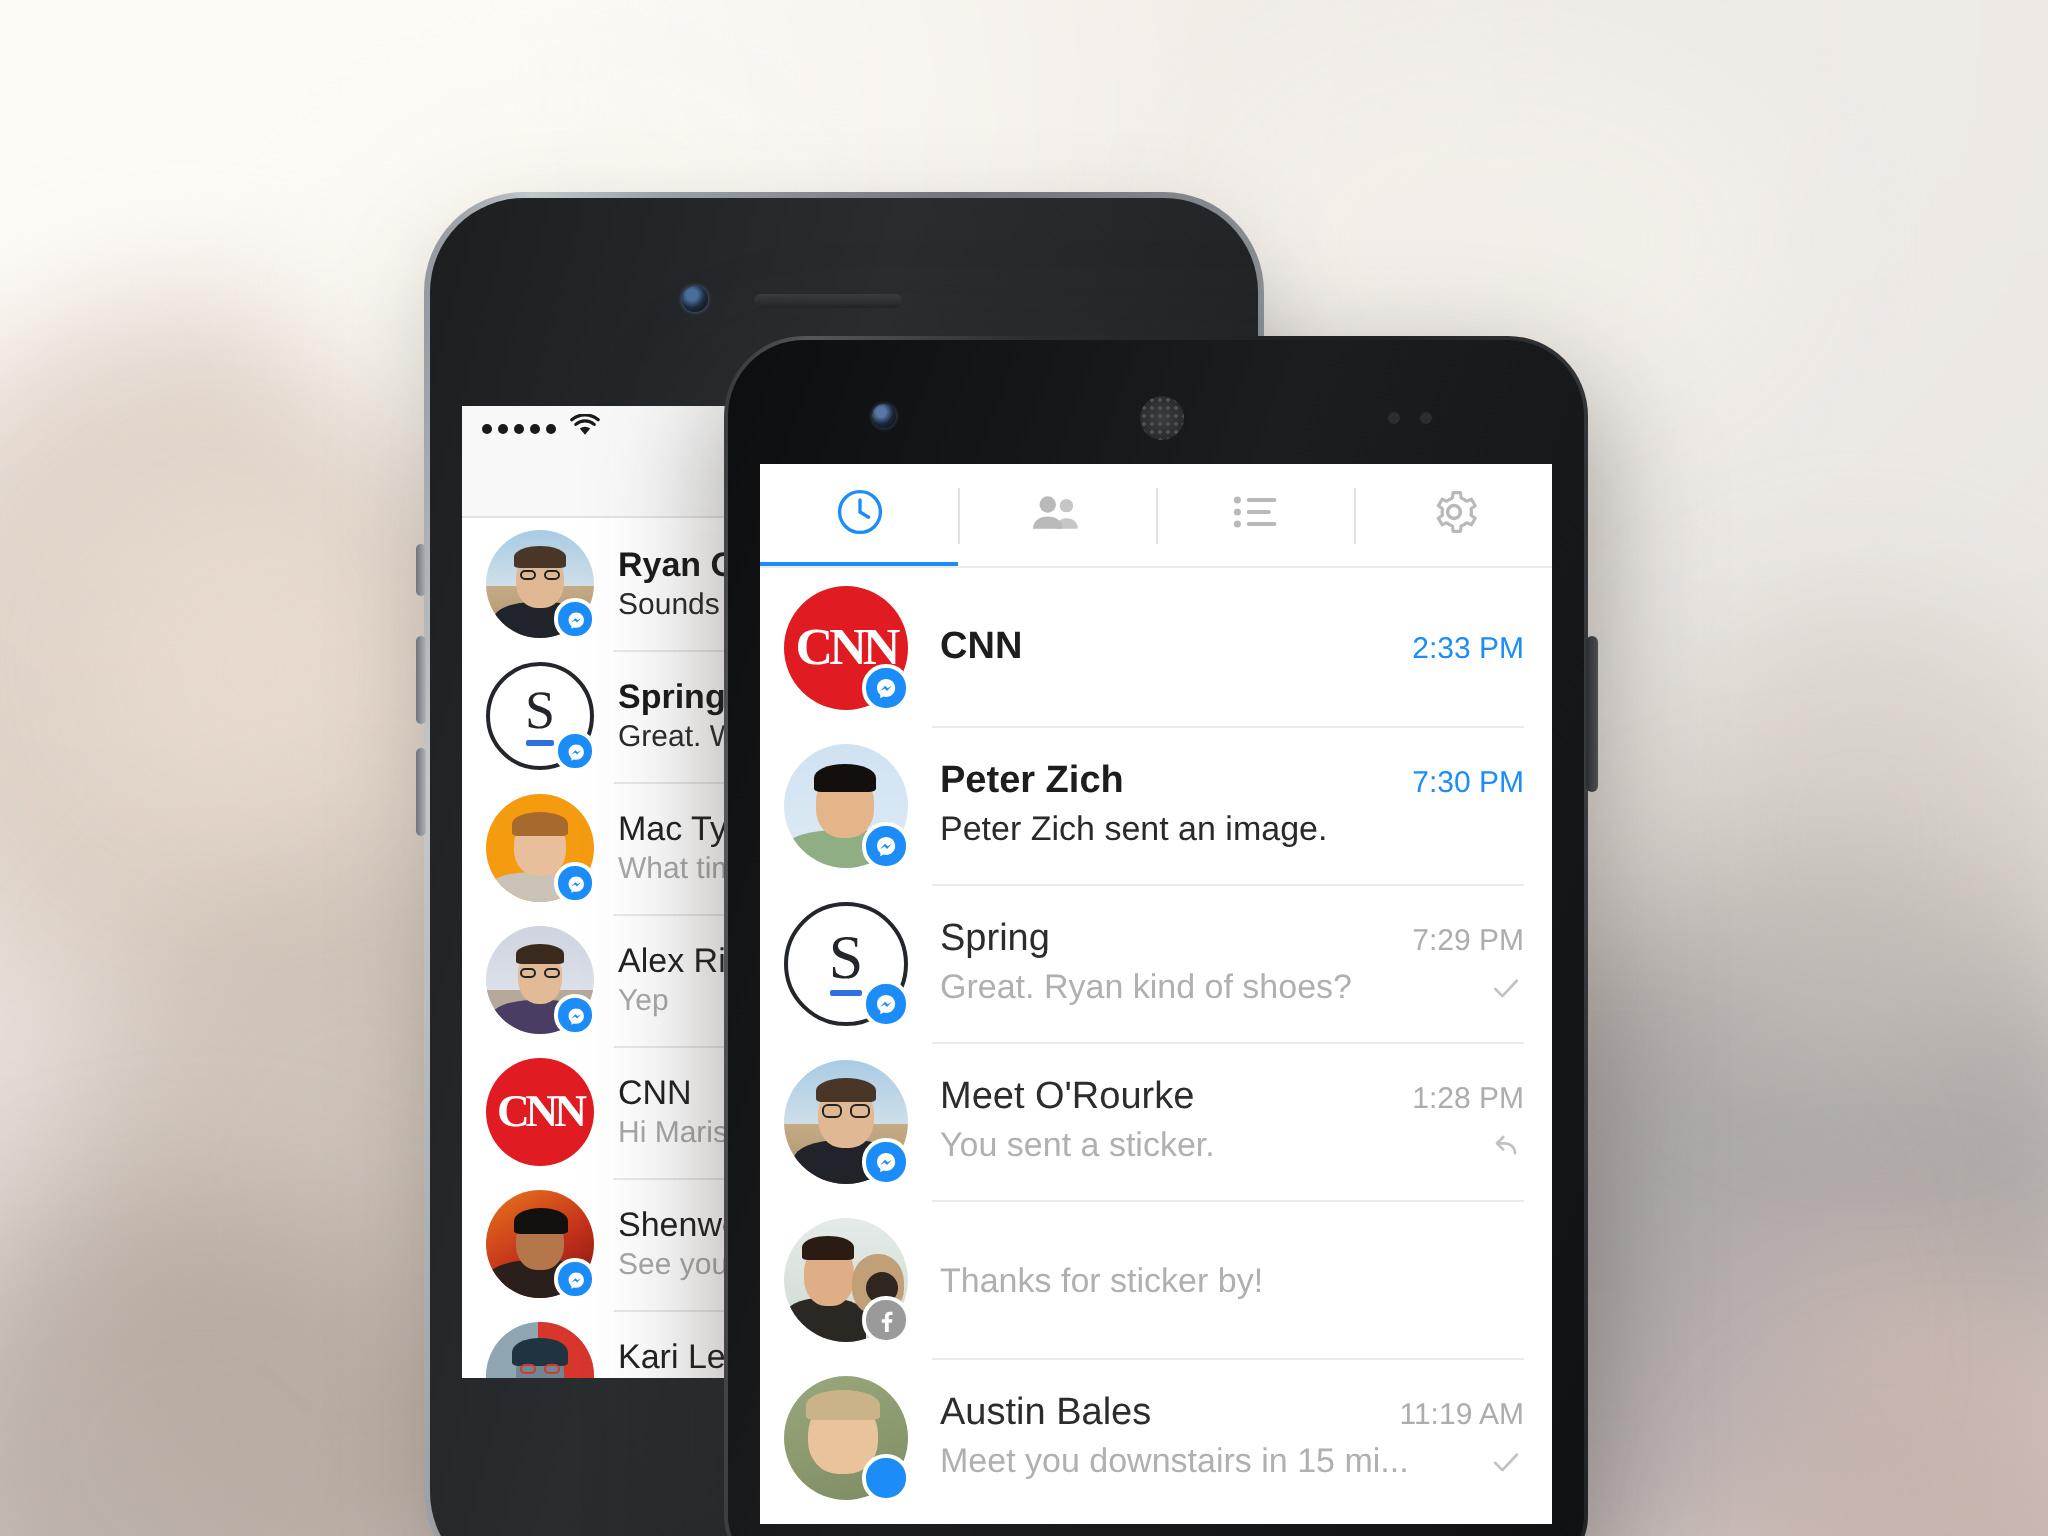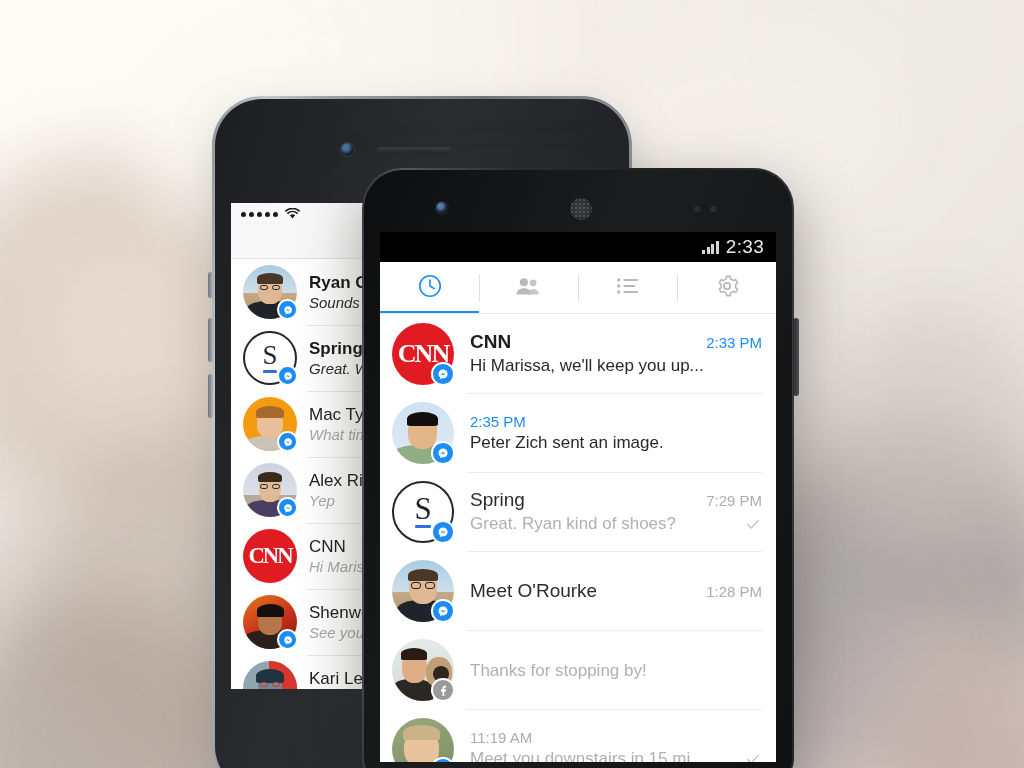--- a/index.html
+++ b/index.html
@@ -86,21 +86,21 @@
 
   .ip-list { background:#fff; }
   .ip-row { display:flex; align-items:center; height:66px; padding-left:12px; position:relative; }
   .ip-row + .ip-row::before {
     content:""; position:absolute; left:76px; right:0; top:0; height:1px; background:#e8e8e8;
   }
   .ip-av { position:relative; width:54px; height:54px; flex:none; margin-right:12px; }
   .ip-txt { min-width:0; }
   .ip-name { font-size:17px; font-weight:bold; color:#1a1a1a; white-space:nowrap; line-height:1.25; }
   .ip-name.read { font-weight:normal; color:#222; }
-  .ip-prev { font-size:15px; color:#2b2b2b; white-space:nowrap; line-height:1.3;font-style:italic; }
+  .ip-prev { font-size:15px; color:#2b2b2b; white-space:nowrap; line-height:1.3; }
   .ip-prev.read { color:#a8a8a8; }
   .ip-scrollbar {
     position:absolute; right:2px; top:112px; width:4px; height:180px;
     background:#b9b9b9; border-radius:2px;
   }
 
   
   #android { left:362px; top:168px; width:432px; height:620px; z-index:6; }
   .an-shadow {
     position:absolute; left:-4px; right:-4px; top:20px; bottom:-28px;
@@ -396,29 +396,20 @@
   <div class="an-shadow"></div>
   <div class="an-frame">
     <div class="an-body">
       <div class="an-top">
         <div class="an-cam"></div>
         <div class="an-grille"></div>
         <div class="an-dot1"></div>
         <div class="an-dot2"></div>
       </div>
       <div class="an-screen">
-        <div class="an-status">
-          <span class="an-bars">
-            <i style="height:4px"></i>
-              <i style="height:7px"></i>
-              <i style="height:10px"></i>
-              <i style="height:13px"></i>
-          </span>
-          <span class="an-clock">2:33</span>
-        </div>
         <div class="an-tabs" id="an-tabs">
             <div class="an-tab active">
               <span><svg viewBox="0 0 28 28" width="26" height="26">
                   <circle cx="14" cy="14" r="11" fill="none" stroke="#1c8cf8" stroke-width="1.8"></circle>
                   <path d="M14 7.5V14l4.6 2.8" stroke="#1c8cf8" stroke-width="1.8" fill="none" stroke-linecap="round"></path>
                 </svg></span>
             </div>
             <div class="an-tab">
               <span><svg viewBox="0 0 30 24" width="28" height="24">
                   <circle cx="9.5" cy="8" r="4.4" fill="#b9b9b9"></circle>
@@ -454,43 +445,40 @@
     <svg viewBox="0 0 24 24">
                     <path fill="#fff" d="M12 3C6.9 3 3 6.8 3 11.8c0 2.8 1.3 5.3 3.3 6.9v3.4l3.1-1.7c.8.2 1.7.3 2.6.3 5.1 0 9-3.8 9-8.8S17.1 3 12 3zm.9 11.8-2.3-2.5-4.5 2.5 4.9-5.2 2.4 2.5 4.4-2.5z"></path>
                   </svg>
                 </span>
      </div>
      <div class="an-mid">
        <div class="an-line">
          <span class="an-name">CNN</span>
          <span class="an-time">2:33 PM</span>
        </div>
-       <div class="an-line2">
-         <span class="an-prev">Hi Marissa, we'll keep you up...</span>
-         <span class="an-ind"></span>
-       </div>
      </div>
             </div>
             <div class="an-row">
               <div class="an-av">
        <div class="av-img">
         <div style="position:absolute;inset:0;background:linear-gradient(180deg,#cfe2f2,#dfeaf4)"></div>
         <div class="torso" style="left:2%;right:2%;bottom:0;height:30%;background:#8fae84"></div>
         <div class="head" style="left:26%;width:46%;top:24%;height:52%;background:#e5b58a"></div>
         <div class="hair" style="left:24%;width:50%;top:17%;height:22%;background:#120f0d"></div>
       </div>
                 <span class="badge">
     <svg viewBox="0 0 24 24">
                     <path fill="#fff" d="M12 3C6.9 3 3 6.8 3 11.8c0 2.8 1.3 5.3 3.3 6.9v3.4l3.1-1.7c.8.2 1.7.3 2.6.3 5.1 0 9-3.8 9-8.8S17.1 3 12 3zm.9 11.8-2.3-2.5-4.5 2.5 4.9-5.2 2.4 2.5 4.4-2.5z"></path>
                   </svg>
                 </span>
      </div>
      <div class="an-mid">
        <div class="an-line">
-         <span class="an-time">2:35 PM</span>
+         <span class="an-name">Peter Zich</span>
+         <span class="an-time">7:30 PM</span>
        </div>
        <div class="an-line2">
          <span class="an-prev">Peter Zich sent an image.</span>
          <span class="an-ind"></span>
        </div>
      </div>
             </div>
             <div class="an-row">
               <div class="an-av">
        <div class="spring-logo">
@@ -532,58 +520,66 @@
     <svg viewBox="0 0 24 24">
                     <path fill="#fff" d="M12 3C6.9 3 3 6.8 3 11.8c0 2.8 1.3 5.3 3.3 6.9v3.4l3.1-1.7c.8.2 1.7.3 2.6.3 5.1 0 9-3.8 9-8.8S17.1 3 12 3zm.9 11.8-2.3-2.5-4.5 2.5 4.9-5.2 2.4 2.5 4.4-2.5z"></path>
                   </svg>
                 </span>
      </div>
      <div class="an-mid">
        <div class="an-line">
          <span class="an-name read">Meet O'Rourke</span>
          <span class="an-time read">1:28 PM</span>
        </div>
+       <div class="an-line2">
+         <span class="an-prev read">You sent a sticker.</span>
+         <span class="an-ind">
+      <svg viewBox="0 0 20 20" width="18" height="18">
+                      <path d="M15 14c0-3.3-2.7-5.5-6-5.5H5.5M8.5 5 5 8.5 8.5 12" stroke="#c2c2c2" stroke-width="1.5" fill="none" stroke-linecap="round" stroke-linejoin="round"></path>
+                    </svg></span>
+       </div>
      </div>
             </div>
             <div class="an-row">
               <div class="an-av">
        <div class="av-img">
         <div style="position:absolute;inset:0;background:linear-gradient(180deg,#e4ebe8,#cfd9d2)"></div>
         <div class="torso" style="left:0;right:34%;bottom:0;height:34%;background:#2b2722"></div>
         <div class="head" style="left:16%;width:40%;top:22%;height:50%;background:#dfae86"></div>
         <div class="hair" style="left:15%;width:42%;top:16%;height:18%;background:#2a1c12"></div>
         <div style="position:absolute;right:4%;top:30%;width:42%;height:48%;border-radius:48% 48% 42% 42%;background:#c2a077"></div>
         <div style="position:absolute;right:8%;top:44%;width:26%;height:26%;border-radius:50%;background:#2f2620"></div>
       </div>
                 <span class="badge fb">
       <svg viewBox="0 0 24 24">
                     <path fill="#fff" d="M14.6 24v-9.3h3.1l.5-3.6h-3.6V8.8c0-1 .3-1.8 1.8-1.8h1.9V3.8c-.3 0-1.5-.1-2.8-.1-2.8 0-4.7 1.7-4.7 4.8v2.6H7.7v3.6h3.1V24z"></path>
                   </svg>
                 </span>
      </div>
      <div class="an-mid">
        <div class="an-line2">
-         <span class="an-prev read">Thanks for stopping by!</span>
+         <span class="an-prev read">Thanks for sticker by!</span>
          <span class="an-ind"></span>
        </div>
      </div>
             </div>
             <div class="an-row">
               <div class="an-av">
        <div class="av-img">
         <div style="position:absolute;inset:0;background:linear-gradient(160deg,#9aa87c,#7d8c63)"></div>
         <div class="head" style="left:20%;width:56%;top:20%;height:60%;background:#e8c39b"></div>
         <div class="hair" style="left:18%;width:60%;top:12%;height:24%;background:#cbb389"></div>
 
       </div>
                 <span class="badge">
     </span>
      </div>
      <div class="an-mid">
        <div class="an-line">
+         <span class="an-name read">Austin Bales</span>
          <span class="an-time read">11:19 AM</span>
        </div>
        <div class="an-line2">
          <span class="an-prev read">Meet you downstairs in 15 mi...</span>
          <span class="an-ind">
       <svg viewBox="0 0 20 20" width="18" height="18">
                       <path d="M4 10.5 8 14.5 16 6" stroke="#c2c2c2" stroke-width="1.5" fill="none" stroke-linecap="round" stroke-linejoin="round"></path>
                     </svg></span>
        </div>
      </div>

